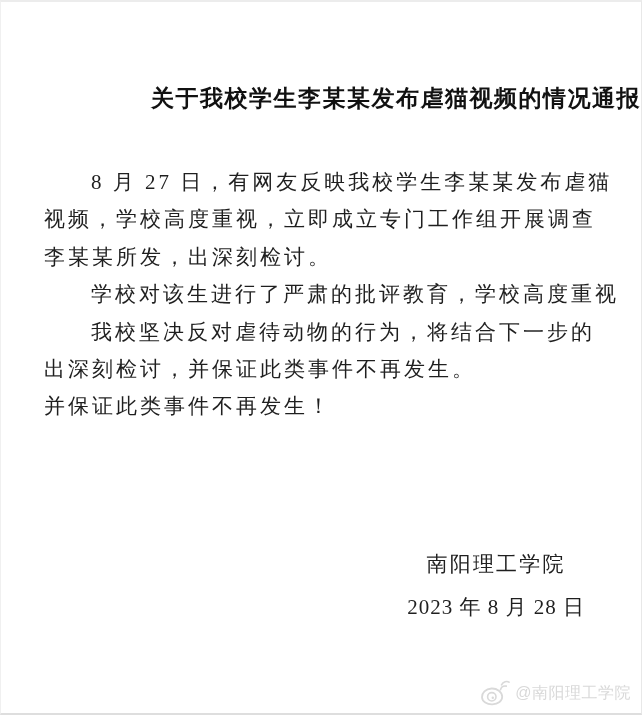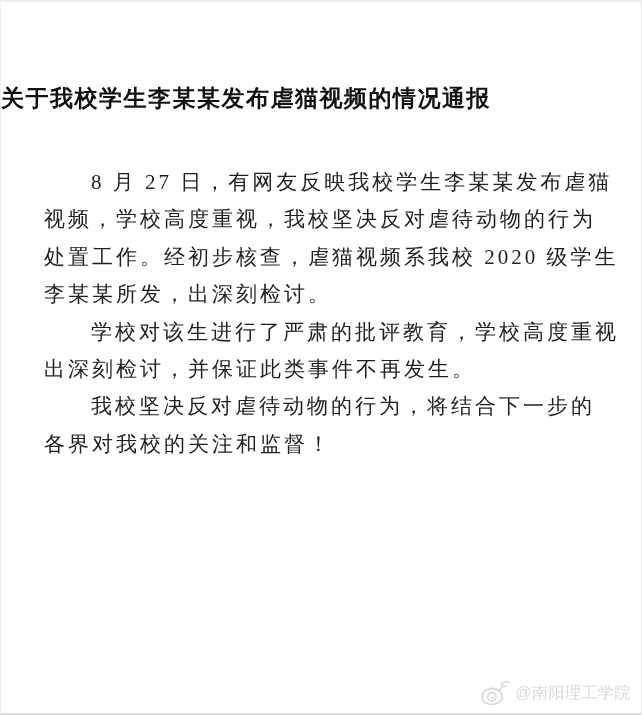--- a/index.html
+++ b/index.html
@@ -20,21 +20,21 @@
     overflow: hidden;
     font-family: "Liberation Serif", "DejaVu Serif", serif;
     color: #1f1f1f;
   }
   .title {
     position: absolute;
     top: 82px;
     left: 0;
     width: 100%;
     margin: 0;
-    text-align: left;
+    text-align: right;
     font-family: "Liberation Sans", "DejaVu Sans", sans-serif;
     font-weight: 700;
     font-size: 23px;
     letter-spacing: 1.5px;
     color: #111111;
     line-height: 28px;
   }
   .body-text {
     position: absolute;
     top: 162px;
@@ -87,29 +87,32 @@
 </style>
 </head>
 <body>
 
 <div class="page">
 
   <h1 class="title">关于我校学生李某某发布虐猫视频的情况通报</h1>
 
   <div class="body-text">
     <div class="line indent">8 月 27 日，有网友反映我校学生李某某发布虐猫</div>
-    <div class="line">视频，学校高度重视，我校坚决反对虐待动物的行为</div>
-    <div class="line">处置工作。经初步核查，虐猫视频系我校 2020 级学生</div>
+    <div class="line">视频，学校高度重视，立即成立专门工作组开展调查</div>
     <div class="line">李某某所发，出深刻检讨。</div>
     <div class="line indent">学校对该生进行了严肃的批评教育，学校高度重视</div>
+    <div class="line indent">我校坚决反对虐待动物的行为，将结合下一步的</div>
     <div class="line">出深刻检讨，并保证此类事件不再发生。</div>
-    <div class="line indent">我校坚决反对虐待动物的行为，将结合下一步的</div>
-    <div class="line">各界对我校的关注和监督！</div>
+    <div class="line">并保证此类事件不再发生！</div>
   </div>
 
+  <div class="signature">
+    <div class="signer">南阳理工学院</div>
+    <div class="date">2023 年 8 月 28 日</div>
+  </div>
 
   <div class="watermark">
     <span style="display:inline-flex;">
       <svg width="30" height="26" viewBox="0 0 30 26" fill="none" xmlns="http://www.w3.org/2000/svg">
         <path d="M11.5 8.5 C5.5 8.8 1.8 13.2 2 17.2 C2.2 21.8 7 24.6 12.4 24.4 C18.2 24.2 22.4 20.8 22.2 16.6 C22 12.2 17.2 8.2 11.5 8.5 Z" stroke="#d9d9d9" stroke-width="1.8"></path>
         <circle cx="11.8" cy="16.8" r="4.2" stroke="#d9d9d9" stroke-width="1.6"></circle>
         <circle cx="12.8" cy="17.8" r="1.2" fill="#d9d9d9"></circle>
         <path d="M20.5 9.8 C21.2 7.2 23.6 5.6 26.3 6.1" stroke="#d9d9d9" stroke-width="1.6" stroke-linecap="round"></path>
         <path d="M21.5 4.8 C23.2 1.6 27 0.8 29 2.2" stroke="#d9d9d9" stroke-width="1.6" stroke-linecap="round"></path>
       </svg>

